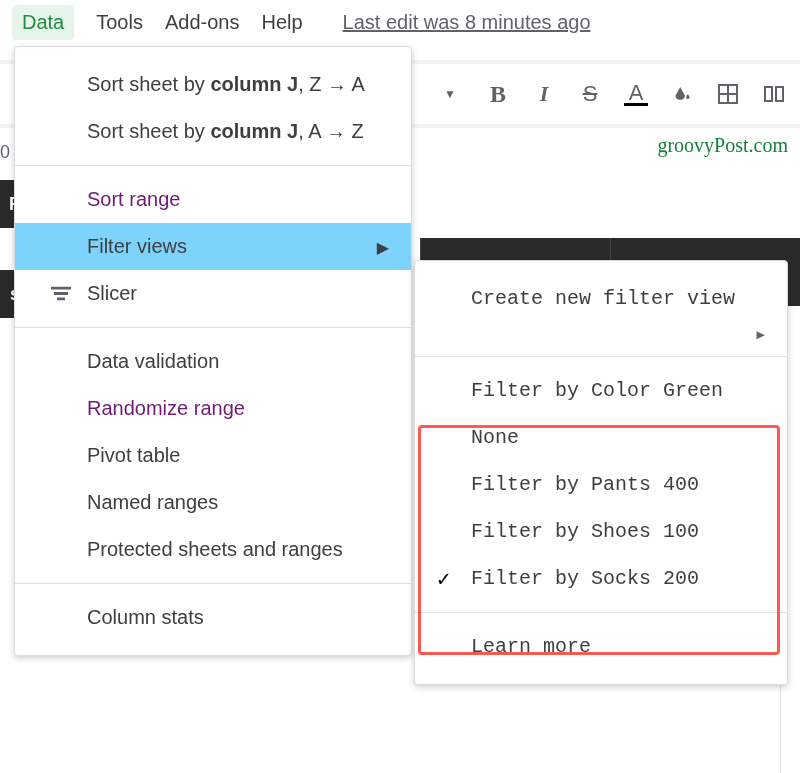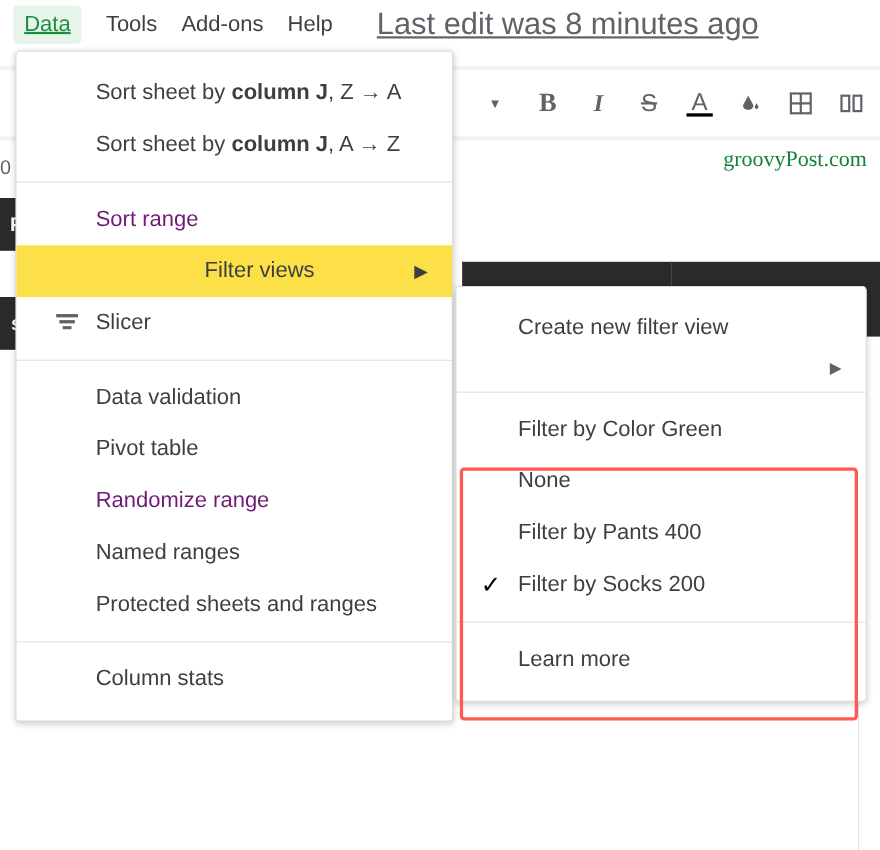--- a/index.html
+++ b/index.html
@@ -26,25 +26,24 @@
     font-size: 20px;
     color: #3c4043;
     cursor: default;
   }
   .menubar-item.active {
     background: #e6f4ea;
     color: #1e8e3e;
     padding: 6px 10px;
     border-radius: 4px;
     margin-left: -10px;
-    text-decoration: underline;
   }
   .last-edit {
     color: #5f6368;
-    font-size: 28px;
+    font-size: 20px;
     text-decoration: underline;
     margin-left: 18px;
   }
 
   
   .toolbar-row {
     position: absolute;
     top: 60px;
     left: 0;
     right: 0;
@@ -183,22 +182,21 @@
     padding: 12px 26px 12px 72px;
     font-size: 20px;
     color: #3c4043;
     display: flex;
     align-items: center;
     position: relative;
     white-space: nowrap;
   }
   .menu-item .text b { font-weight: 700; }
   .menu-item.hovered {
-    background: #fde047;
-    justify-content: center;
+    background: #7dd3fc;
   }
   .menu-item.disabled {
     color: #701a75;
   }
   .menu-item .slicer-icon {
     position: absolute;
     left: 36px;
     top: 50%;
     transform: translateY(-50%);
   }
@@ -227,20 +225,21 @@
     border-radius: 4px;
     box-shadow: 0 2px 6px rgba(0,0,0,.2);
     padding: 14px 0;
     z-index: 30;
   }
   .sub-item {
     padding: 12px 43px 12px 56px;
     font-size: 20px;
     color: #3c4043;
     position: relative;
+    font-family: Liberation Mono, monospace;
   }
   .sub-item .submenu-caret {
     position: absolute;
     right: 22px;
     top: 50%;
     transform: translateY(-50%);
     font-size: 14px;
     color: #5f6368;
   }
   .sub-item .check {
@@ -351,27 +350,27 @@
           <rect x="3" y="5.5" width="14" height="3" fill="#5f6368"></rect>
           <rect x="6" y="11" width="8" height="3" fill="#5f6368"></rect>
         </svg>
     </span>
     <span class="text">Slicer</span>
   </div>
   <div class="menu-sep"></div>
   <div class="menu-item">
     <span class="text">Data validation</span>
   </div>
-  <div class="menu-item">
-    <span class="text">Pivot table</span>
-  </div>
   <div class="menu-item disabled">
     <span class="text">Randomize range</span>
   </div>
   <div class="menu-item">
+    <span class="text">Pivot table</span>
+  </div>
+  <div class="menu-item">
     <span class="text">Named ranges</span>
   </div>
   <div class="menu-item">
     <span class="text">Protected sheets and ranges</span>
   </div>
   <div class="menu-sep"></div>
   <div class="menu-item">
     <span class="text">Column stats</span>
   </div>
 </div>
@@ -385,20 +384,23 @@
   </div>
   <div class="sub-sep"></div>
   <div class="sub-item">
     <span>Filter by Color Green</span>
   </div>
   <div class="sub-item">
     <span>None</span>
   </div>
   <div class="sub-item">
     <span>Filter by Pants 400</span>
+  </div>
+  <div class="sub-item">
+    <span>Filter by Shoes 100</span>
   </div>
   <div class="sub-item">
     <span class="check">✓</span>
     <span>Filter by Socks 200</span>
   </div>
   <div class="sub-sep"></div>
   <div class="sub-item">
     <span>Learn more</span>
   </div>
 </div>

